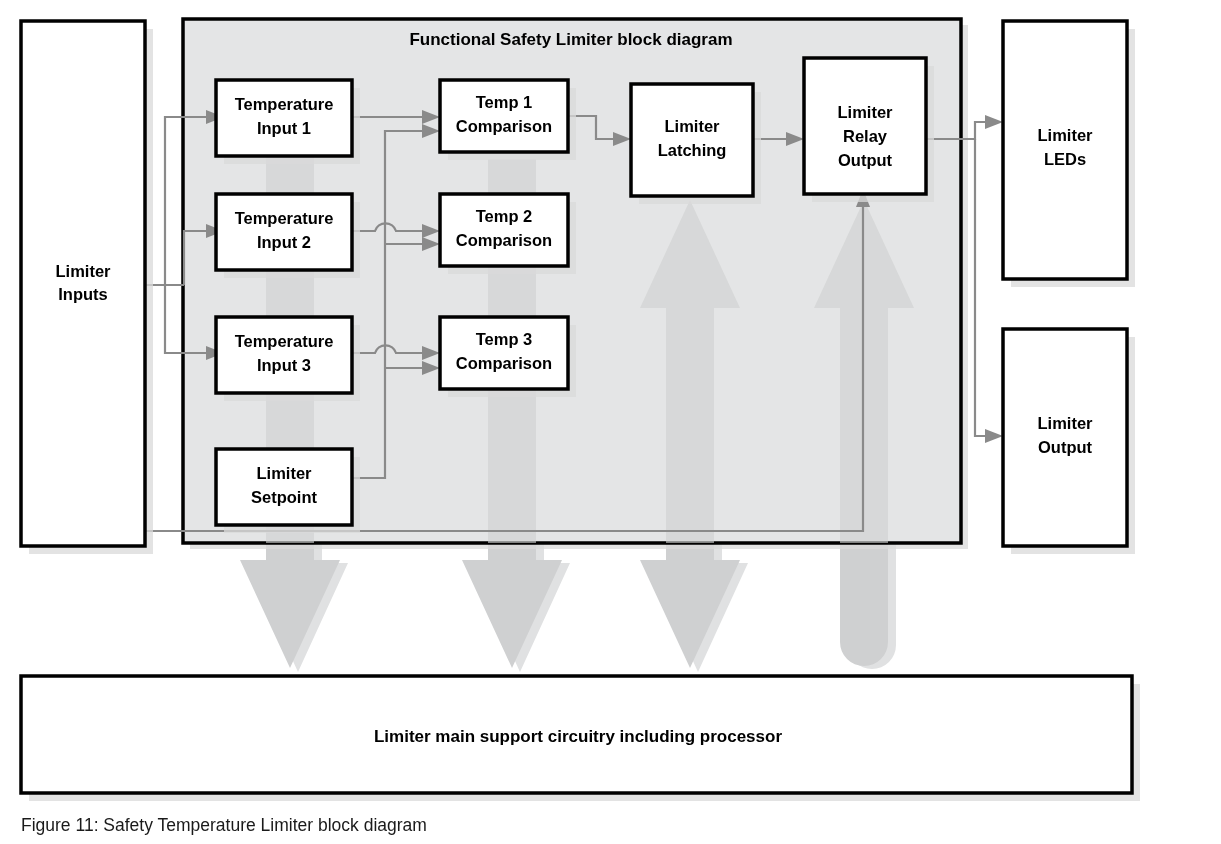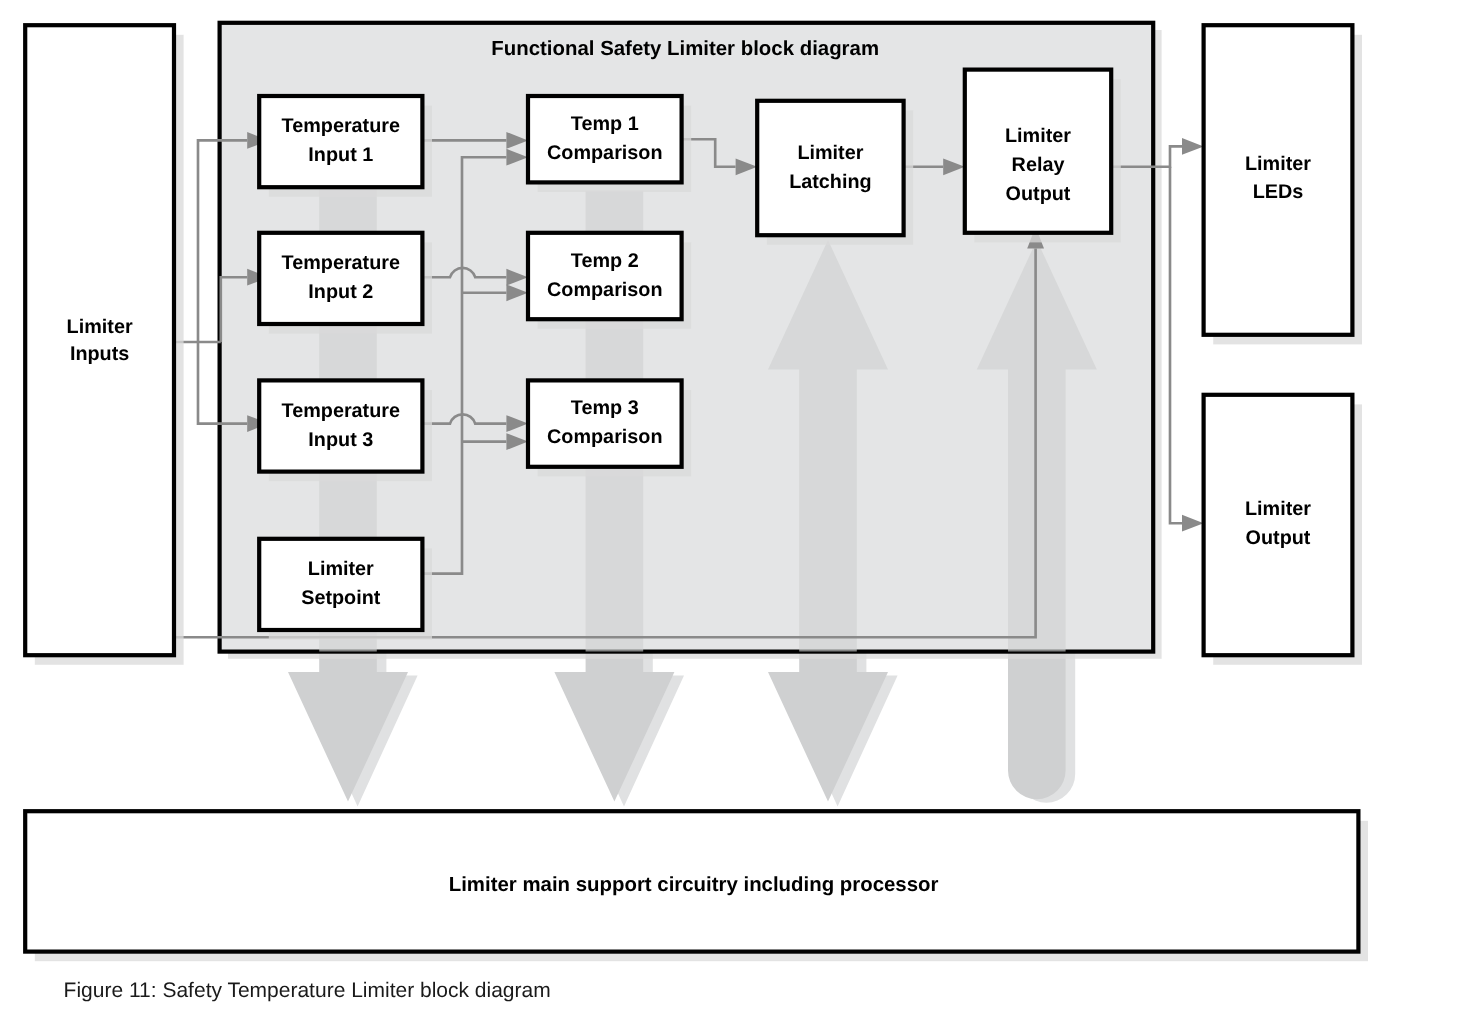--- a/index.html
+++ b/index.html
@@ -58,21 +58,20 @@
     dominant-baseline: middle;
   }
   .caption {
     position: absolute;
     left: 21px;
     top: 815px;
     font-family: "Liberation Sans", sans-serif;
     font-size: 17.5px;
     color: #1a1a1a;
     white-space: nowrap;
-    margin-left: 32px;
   }
 </style>
 </head>
 <body>
 
 <div id="figure-root">
 
   <svg id="diagram" viewBox="0 0 1221 844">
 
     <g>

